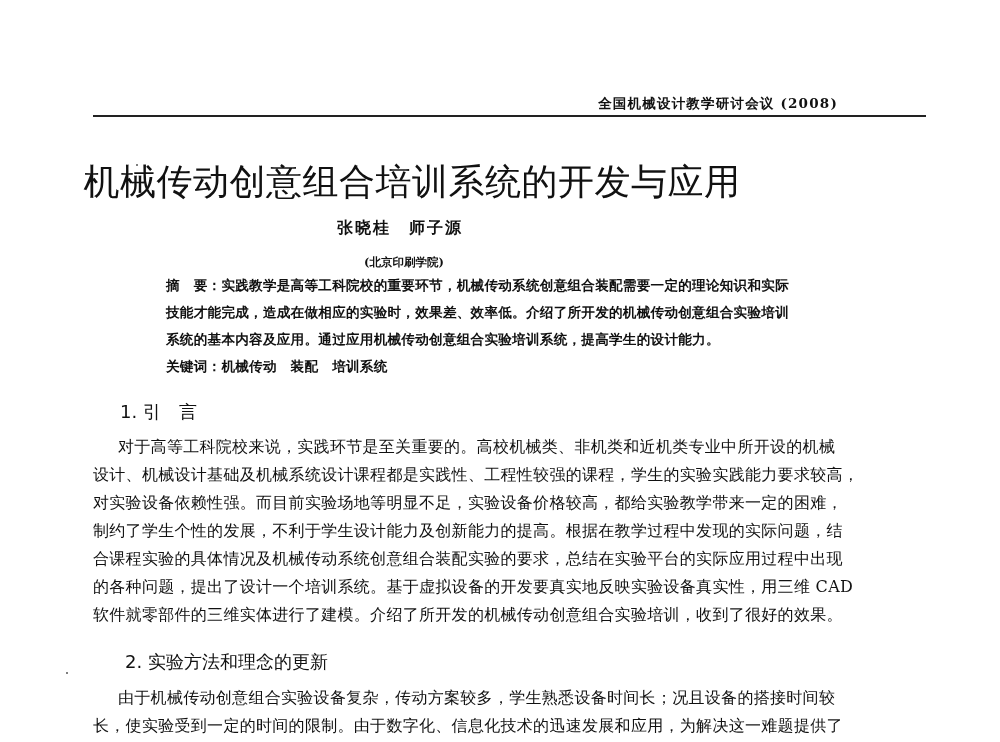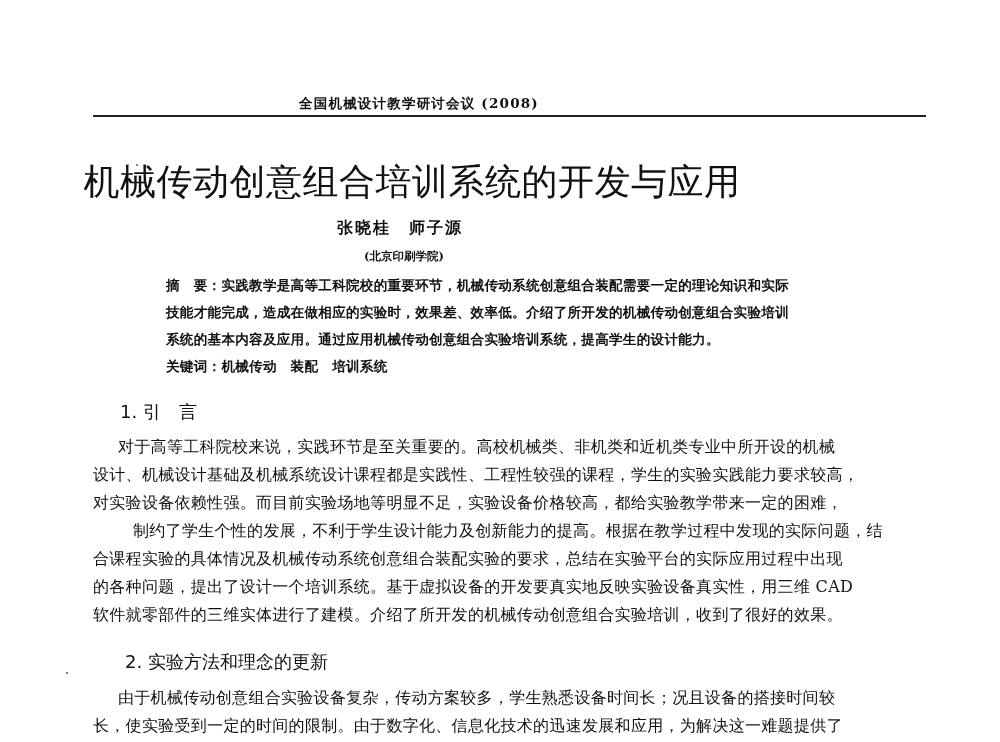--- a/index.html
+++ b/index.html
@@ -4,39 +4,39 @@
 <style>
   html, body { margin: 0; padding: 0; }
   body {
     width: 1000px; height: 742px; overflow: hidden;
     background: #ffffff; color: #111111;
     position: relative;
     font-family: "DejaVu Sans", sans-serif;
   }
   .abs { position: absolute; white-space: nowrap; }
   .running-header {
-    left: 0; width: 838px; top: 95px; text-align: center;
+    left: 0; width: 838px; top: 95px; text-align: right;
     font-size: 13.5px; font-weight: bold; letter-spacing: 1.2px;
     font-family: "DejaVu Serif", serif;
   }
   .header-rule {
     position: absolute; left: 93px; width: 833px; top: 115px;
     height: 2px; background: #222;
   }
   .title {
     left: 0; width: 824px; top: 158px; text-align: center;
     font-size: 36px; letter-spacing: 0.5px; font-weight: normal;
   }
   .authors {
     left: 0; width: 800px; top: 218px; text-align: center;
     font-size: 16px; font-weight: bold; letter-spacing: 2px;
     font-family: "DejaVu Serif", serif;
   }
   .affil {
-    left: 0; width: 808px; top: 249px; text-align: center;
+    left: 0; width: 808px; top: 255px; text-align: center;
     font-size: 11.5px; font-weight: bold;
     font-family: "DejaVu Serif", serif;
   }
   .abstract-line {
     left: 166px; font-size: 13.6px; font-weight: bold; letter-spacing: 0.25px;
     font-family: "DejaVu Serif", serif;
   }
   .section-h {
     font-size: 18px; font-family: "DejaVu Sans", sans-serif;
   }
@@ -63,21 +63,21 @@
   <div class="abs abstract-line" style="top:304px;">技能才能完成，造成在做相应的实验时，效果差、效率低。介绍了所开发的机械传动创意组合实验培训</div>
   <div class="abs abstract-line" style="top:331px;">系统的基本内容及应用。通过应用机械传动创意组合实验培训系统，提高学生的设计能力。</div>
   <div class="abs abstract-line" style="top:358px;"><span>关键词：</span><span>机械传动　装配　培训系统</span></div>
 </div>
 
 <div>
   <div class="abs section-h" style="left:120px; top:400px;">1. 引　言</div>
   <div class="abs body-line" style="left:118px; top:437px;">对于高等工科院校来说，实践环节是至关重要的。高校机械类、非机类和近机类专业中所开设的机械</div>
   <div class="abs body-line" style="left:93px; top:465px;text-align:center;">设计、机械设计基础及机械系统设计课程都是实践性、工程性较强的课程，学生的实验实践能力要求较高，</div>
   <div class="abs body-line" style="left:93px; top:493px;">对实验设备依赖性强。而目前实验场地等明显不足，实验设备价格较高，都给实验教学带来一定的困难，</div>
-  <div class="abs body-line" style="left:93px; top:521px;margin-left:40px;">制约了学生个性的发展，不利于学生设计能力及创新能力的提高。根据在教学过程中发现的实际问题，结</div>
+  <div class="abs body-line" style="left:93px; top:521px;">制约了学生个性的发展，不利于学生设计能力及创新能力的提高。根据在教学过程中发现的实际问题，结</div>
   <div class="abs body-line" style="left:93px; top:549px;">合课程实验的具体情况及机械传动系统创意组合装配实验的要求，总结在实验平台的实际应用过程中出现</div>
   <div class="abs body-line" style="left:93px; top:577px;">的各种问题，提出了设计一个培训系统。基于虚拟设备的开发要真实地反映实验设备真实性，用三维 CAD</div>
   <div class="abs body-line" style="left:93px; top:605px;">软件就零部件的三维实体进行了建模。介绍了所开发的机械传动创意组合实验培训，收到了很好的效果。</div>
 </div>
 
 <div>
   <div class="abs section-h" style="left:125px; top:650px;">2. 实验方法和理念的更新</div>
   <div class="abs body-line" style="left:118px; top:688px;">由于机械传动创意组合实验设备复杂，传动方案较多，学生熟悉设备时间长；况且设备的搭接时间较</div>
   <div class="abs body-line" style="left:93px; top:716px;">长，使实验受到一定的时间的限制。由于数字化、信息化技术的迅速发展和应用，为解决这一难题提供了</div>
 </div>

